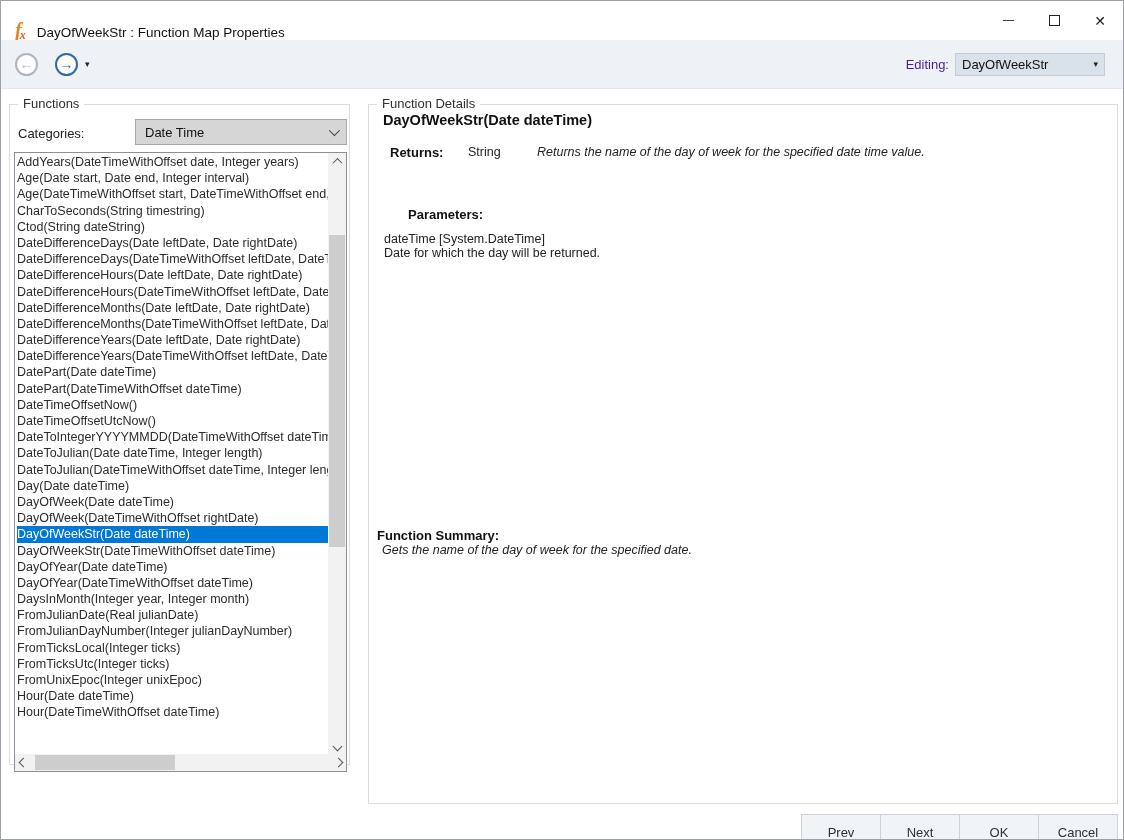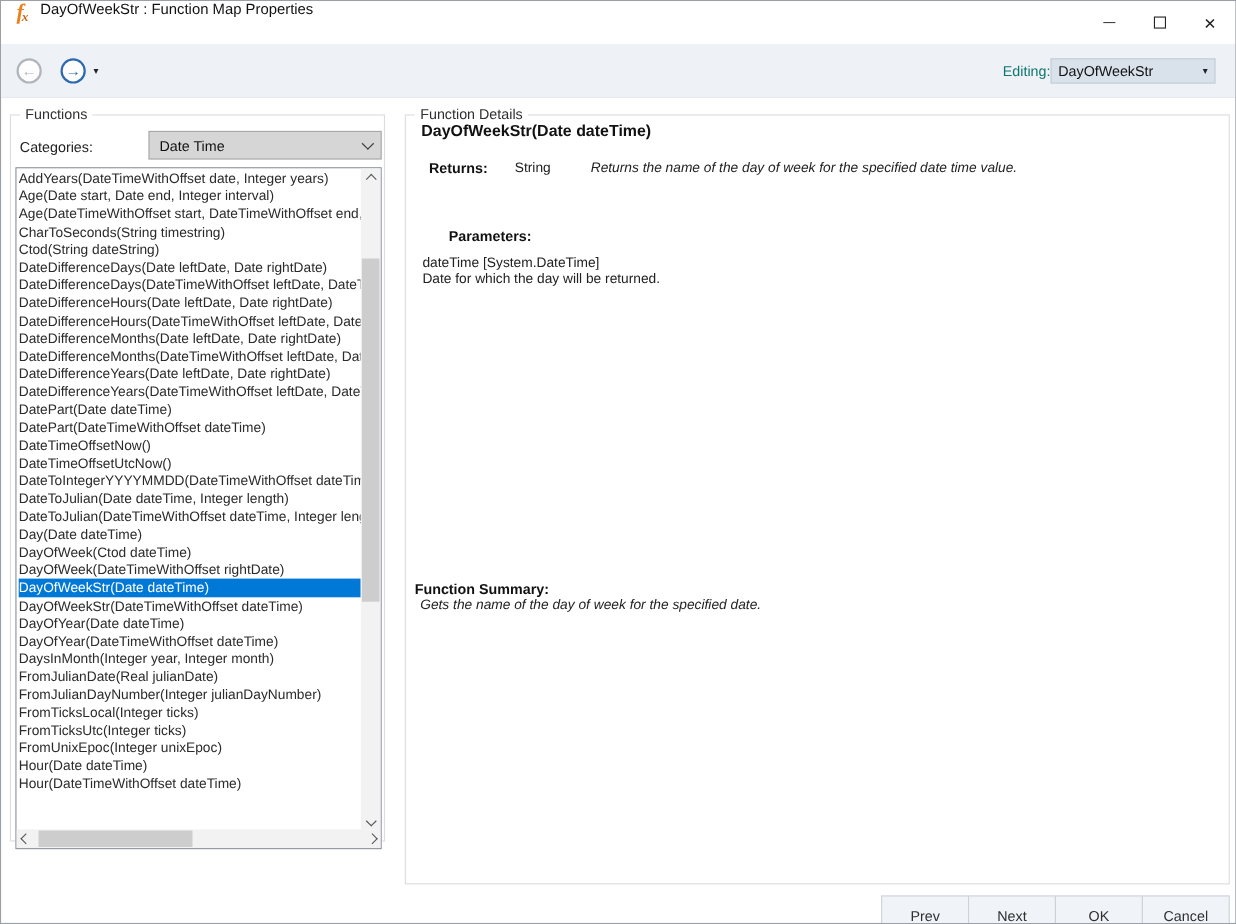--- a/index.html
+++ b/index.html
@@ -6,21 +6,21 @@
   html,body { background:#ddd; }
   body { font-family:"Liberation Sans", sans-serif; }
   .window {
     position:relative; width:1124px; height:840px; margin:0 auto;
     background:#ffffff; border:1px solid #9aa0a6; overflow:hidden;
     font-size:13px; color:#1b1b1b;
   }
   
   .titlebar {
     position:absolute; top:0; left:0; right:0; height:39px;
-    background:#ffffff; display:flex; align-items:flex-start;
+    background:#ffffff; display:flex; align-items:flex-end;
   }
   .fx-icon { margin-left:14px; font-family:"Liberation Serif", serif; font-style:italic; line-height:1; white-space:nowrap; }
   .fx-icon .f { color:#e8821e; font-size:20px; font-weight:bold; }
   .fx-icon .x { color:#c96a1b; font-size:12px; font-weight:bold; position:relative; top:2px; left:-2px; }
   .win-title { margin-left:9px; font-size:13.5px; color:#111; }
   .win-controls { margin-left:auto; display:flex; height:100%; }
   .win-btn { width:46px; height:100%; display:flex; align-items:center; justify-content:center; color:#222; }
   .glyph-min { display:inline-block; width:11px; border-top:1px solid #444; }
   .glyph-max { display:inline-block; width:11px; height:11px; border:1px solid #222; }
   .glyph-close { font-size:14px; color:#222; }
@@ -32,21 +32,21 @@
   }
   .nav-circle {
     width:23px; height:23px; border-radius:50%; display:flex;
     align-items:center; justify-content:center; font-size:14px; line-height:1;
     background:#fdfdfd;
   }
   .nav-back { margin-left:14px; border:2px solid #b0b5bb; color:#b0b5bb; }
   .nav-fwd  { margin-left:17px; border:2px solid #2e69ae; color:#2e69ae; font-weight:bold; }
   .nav-caret { margin-left:7px; font-size:9px; color:#222; }
   .toolbar-right { margin-left:auto; display:flex; align-items:center; margin-right:18px; }
-  .editing-label { font-size:13px; color:#0f766e; }
+  .editing-label { font-size:13px; color:#4c1d95; margin-right:6px; }
   .editing-combo {
     width:150px; height:23px; background:#d9e1ea; border:1px solid #c3ccd6;
     display:flex; align-items:center; padding:0 6px; font-size:13px; color:#111;
   }
   .editing-combo .caret { margin-left:auto; font-size:9px; color:#222; }
   
   .groupbox { position:absolute; border:1px solid #dcdcdc; background:#fff; }
   .groupbox .gb-label {
     position:absolute; top:-9px; left:8px; background:#fff; padding:0 5px;
     font-size:13px; color:#2f2f2f;
@@ -180,21 +180,21 @@
           <div class="list-item">DateDifferenceYears(Date leftDate, Date rightDate)</div>
           <div class="list-item">DateDifferenceYears(DateTimeWithOffset leftDate, DateTimeWithOffset rightDate)</div>
           <div class="list-item">DatePart(Date dateTime)</div>
           <div class="list-item">DatePart(DateTimeWithOffset dateTime)</div>
           <div class="list-item">DateTimeOffsetNow()</div>
           <div class="list-item">DateTimeOffsetUtcNow()</div>
           <div class="list-item">DateToIntegerYYYYMMDD(DateTimeWithOffset dateTime)</div>
           <div class="list-item">DateToJulian(Date dateTime, Integer length)</div>
           <div class="list-item">DateToJulian(DateTimeWithOffset dateTime, Integer length)</div>
           <div class="list-item">Day(Date dateTime)</div>
-          <div class="list-item">DayOfWeek(Ctod dateTime)</div>
+          <div class="list-item">DayOfWeek(Date dateTime)</div>
           <div class="list-item">DayOfWeek(DateTimeWithOffset rightDate)</div>
           <div class="list-item selected">DayOfWeekStr(Date dateTime)</div>
           <div class="list-item">DayOfWeekStr(DateTimeWithOffset dateTime)</div>
           <div class="list-item">DayOfYear(Date dateTime)</div>
           <div class="list-item">DayOfYear(DateTimeWithOffset dateTime)</div>
           <div class="list-item">DaysInMonth(Integer year, Integer month)</div>
           <div class="list-item">FromJulianDate(Real julianDate)</div>
           <div class="list-item">FromJulianDayNumber(Integer julianDayNumber)</div>
           <div class="list-item">FromTicksLocal(Integer ticks)</div>
           <div class="list-item">FromTicksUtc(Integer ticks)</div>

